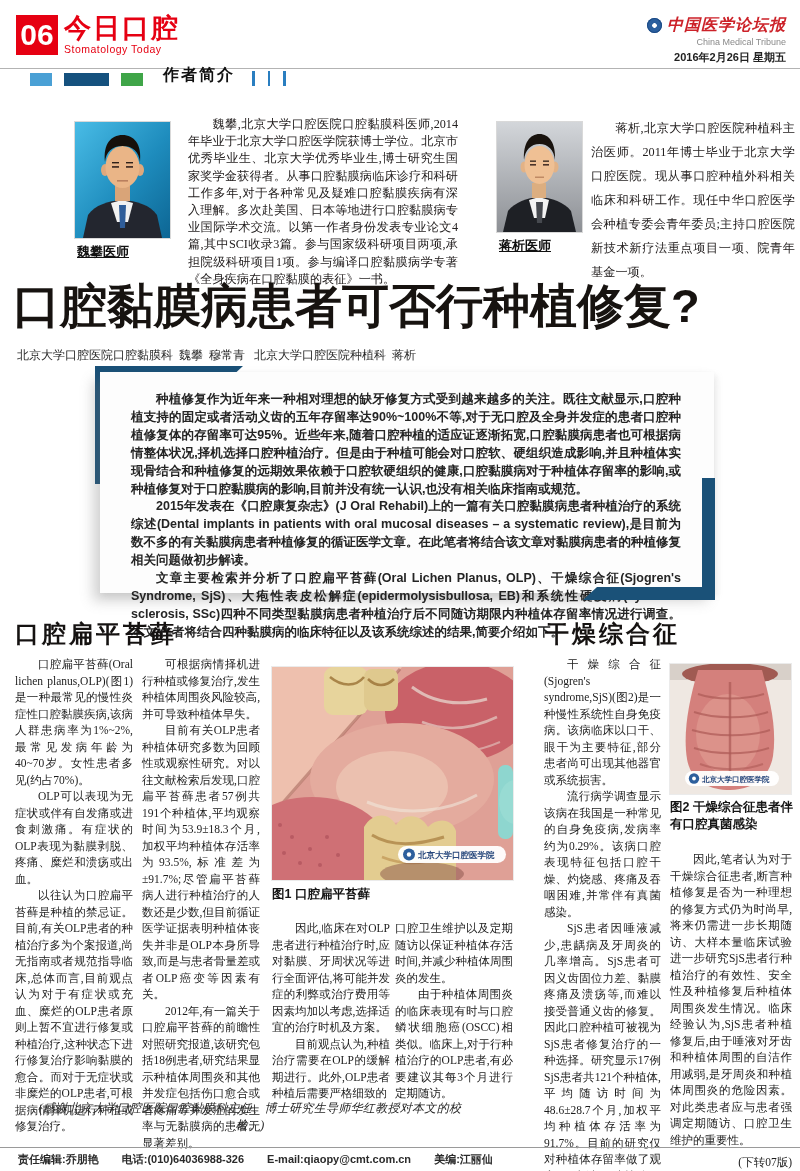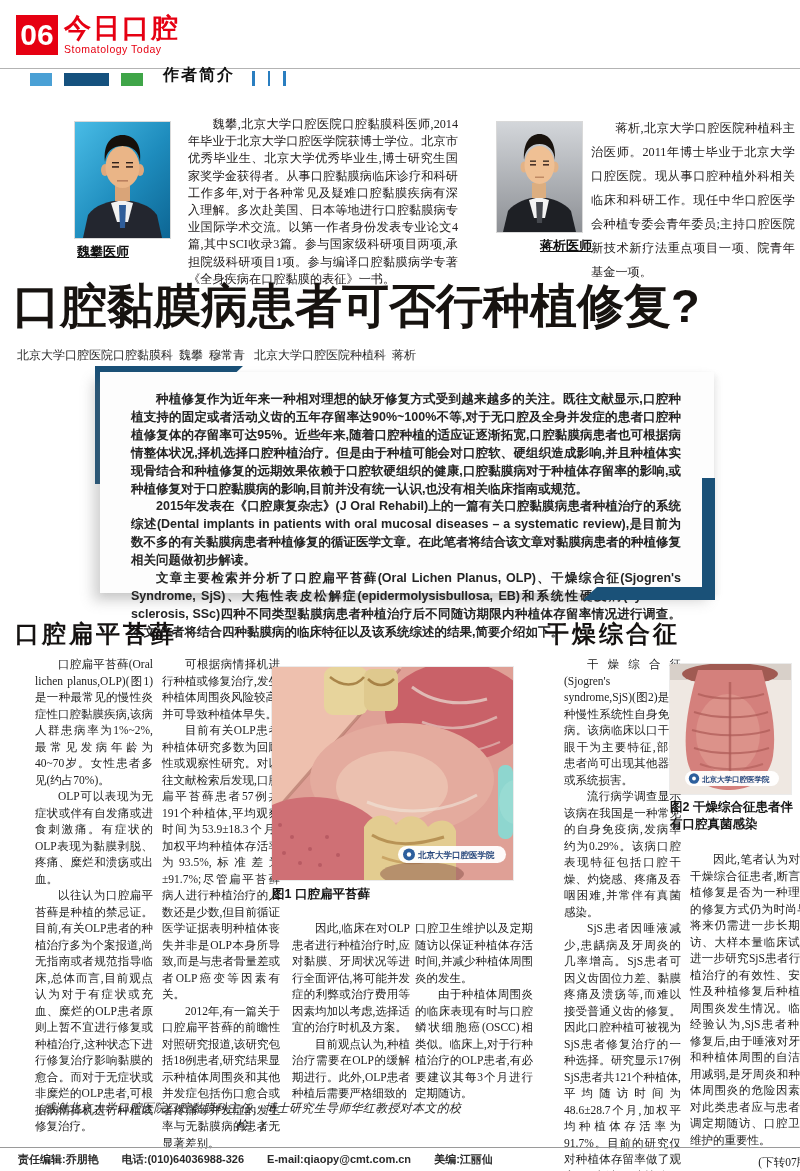--- a/index.html
+++ b/index.html
@@ -33,21 +33,21 @@
   .sl-text{font-family:"Liberation Sans",sans-serif;font-weight:bold;font-size:16px;color:#111;
            margin:0 7px 0 8px;letter-spacing:2px;}
   .sl-bar{width:2.5px;height:15px;background:#2a7ec0;margin-right:3px;display:inline-block;}
 
   
   .bio-photo{position:absolute;box-shadow:0 0 0 1px rgba(0,0,0,0.15);}
   .bp1{left:75px;top:122px;width:95px;height:116px;}
   .bp2{left:497px;top:122px;width:85px;height:110px;}
   .bio-cap{position:absolute;font-family:"Liberation Sans",sans-serif;font-weight:bold;font-size:13px;color:#111;text-decoration:underline;}
   .bc1{left:77px;top:243px;}
-  .bc2{left:499px;top:237px;margin-left:41px;}
+  .bc2{left:499px;top:237px;}
   .bio-text{position:absolute;text-align:justify;color:#242020;}
   .bt1{left:188px;top:116px;width:270px;font-size:12.2px;line-height:17.2px;}
   .bt2{left:591px;top:116px;width:204px;font-size:12.2px;line-height:24px;}
   .bio-text p{margin:0;text-indent:2em;}
 
   
   .headline{position:absolute;left:13px;top:278px;width:780px;
             font-family:"Liberation Sans",sans-serif;font-weight:900;font-size:47px;
             letter-spacing:0px;color:#171310;line-height:56px;}
   .byline{position:absolute;left:17px;top:347px;font-size:12px;color:#2a2a2a;white-space:pre-wrap;}
@@ -64,21 +64,21 @@
   .acc-tl-v{left:95px;top:366px;width:13px;height:118px;}
   .acc-br-h{left:583px;top:587px;width:132px;height:13px;
             clip-path:polygon(14px 0,100% 0,100% 100%,0 100%);}
   .acc-br-v{left:702px;top:478px;width:13px;height:122px;}
 
   
   .sec-title{position:absolute;top:618px;font-family:"Liberation Serif",serif;font-weight:bold;
              font-size:24px;letter-spacing:3px;color:#151211;}
   .st1{left:15px;}
   .st2{left:545px;}
-  .col{position:absolute;font-size:11.5px;line-height:16.5px;text-align:justify;color:#1c1c1c;margin-left:20px;}
+  .col{position:absolute;font-size:11.5px;line-height:16.5px;text-align:justify;color:#1c1c1c;}
   .col p{margin:0;text-indent:2em;}
   .col p.cont{text-indent:0;}
   .col1{left:15px;top:656px;width:118px;}
   .col2{left:142px;top:656px;width:118px;}
   .col3{left:272px;top:920px;width:118px;}
   .col4{left:395px;top:920px;width:118px;}
   .col5{left:544px;top:656px;width:117px;}
   .col6{left:670px;top:851px;width:122px;}
   .jump-note{text-align:right;text-indent:0 !important;margin-top:6px !important;}
 
@@ -101,20 +101,28 @@
 </style>
 </head>
 <body>
 
 <div class="page">
 
   <div class="pagenum">06</div>
   <div class="masthead">
     <div class="mh-cn">今日口腔</div>
     <div class="mh-en">Stomatology Today</div>
+  </div>
+  <div class="brand">
+    <div class="brand-line">
+      <span class="brand-logo"></span>
+      <span class="brand-cn">中国医学论坛报</span>
+    </div>
+    <div class="brand-en">China Medical Tribune</div>
+    <div class="issue-date">2016年2月26日 星期五</div>
   </div>
   <div class="header-rule"></div>
 
   <div class="section-label">
     <span class="sq sq1"></span>
     <span class="sq sq2"></span>
     <span class="sq sq3"></span>
     <span class="sl-text">作者简介</span>
     <span class="sl-bar"></span>
     <span class="sl-bar"></span>

